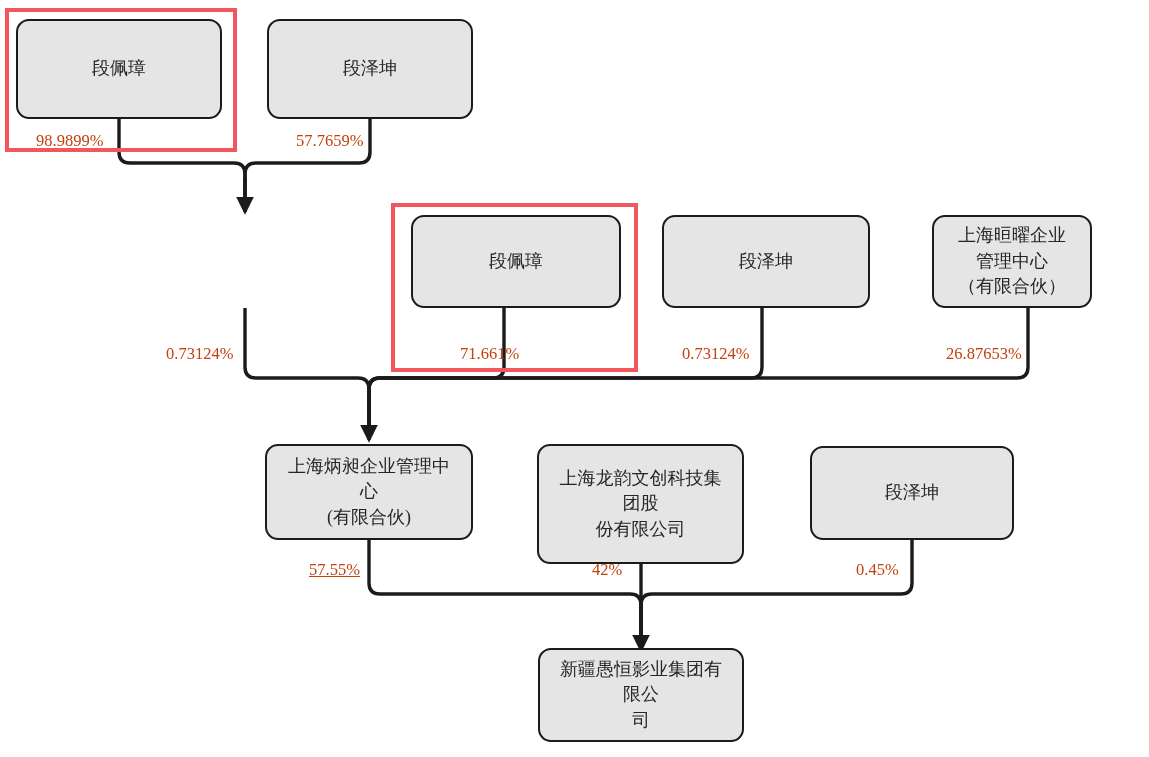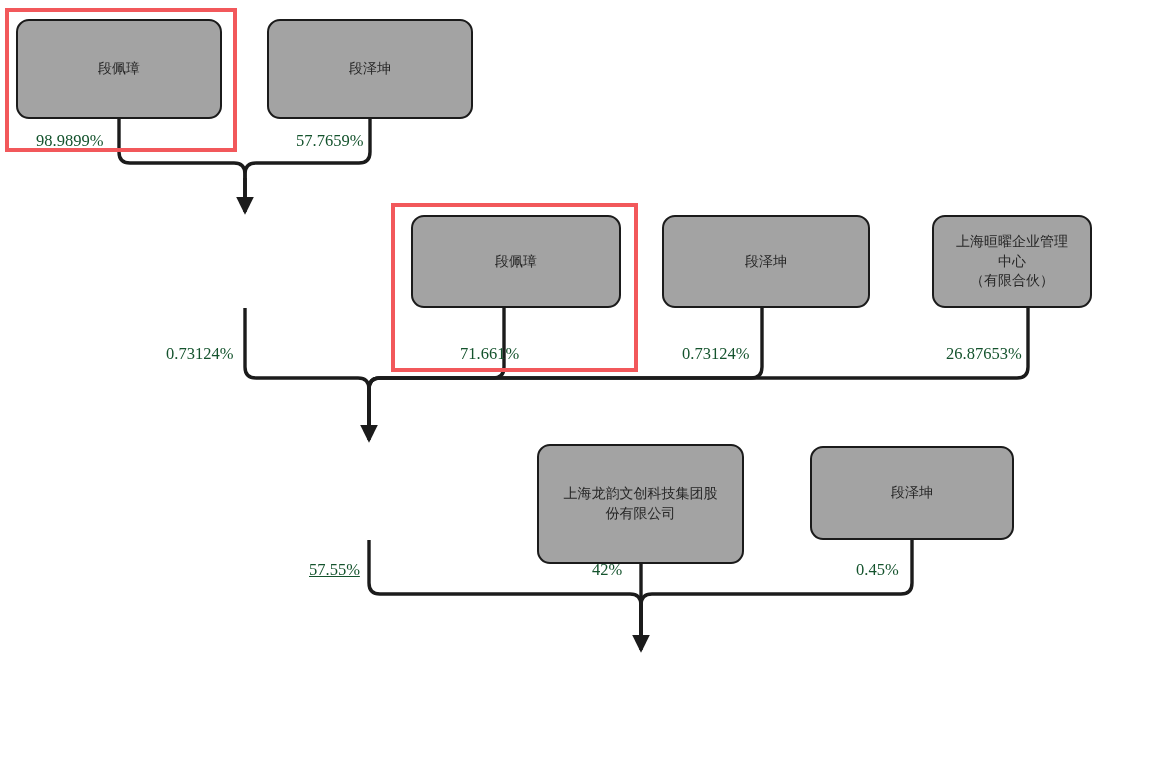--- a/index.html
+++ b/index.html
@@ -24,39 +24,39 @@
     top: 0;
     width: 1149px;
     height: 757px;
     pointer-events: none;
   }
   .node {
     position: absolute;
     box-sizing: border-box;
     border: 2.2px solid #1b1b1b;
     border-radius: 13px;
-    background: #a3a3a3;
+    background: #e5e5e5;
     display: flex;
     align-items: center;
     justify-content: center;
     text-align: center;
     color: #262626;
-    font-size: 14px;
+    font-size: 18px;
     line-height: 1.42;
     padding: 4px 16px;
     z-index: 2;
   }
   .node-label {
     display: block;
     white-space: pre-line;
   }
   .pct {
     position: absolute;
     font-size: 16.5px;
-    color: #14532d;
+    color: #c2410c;
     white-space: nowrap;
     text-align: right;
     z-index: 3;
   }
   .highlight {
     position: absolute;
     box-sizing: border-box;
     border: 4px solid #f2585b;
     background: transparent;
     z-index: 4;
@@ -109,30 +109,38 @@
 
   <div class="node" style="left:662px; top:215px; width:208px; height:93px;">
     <span class="node-label">段泽坤</span>
   </div>
 
   <div class="node" style="left:932px; top:215px; width:160px; height:93px;">
     <span class="node-label">上海晅曜企业管理中心
 （有限合伙）</span>
   </div>
 
+  <div class="node" style="left:265px; top:444px; width:208px; height:96px;">
+    <span class="node-label">上海炳昶企业管理中心
+(有限合伙)</span>
+  </div>
 
   <div class="node" style="left:537px; top:444px; width:207px; height:120px;">
     <span class="node-label">上海龙韵文创科技集团股
 份有限公司</span>
   </div>
 
   <div class="node" style="left:810px; top:446px; width:204px; height:94px;">
     <span class="node-label">段泽坤</span>
   </div>
 
+  <div class="node" style="left:538px; top:648px; width:206px; height:94px;">
+    <span class="node-label">新疆愚恒影业集团有限公
+司</span>
+  </div>
 
   <div class="pct" style="left:36px; top:131px;">98.9899%</div>
 
   <div class="pct" style="left:296px; top:131px;">57.7659%</div>
 
   <div class="pct" style="left:166px; top:344px;">0.73124%</div>
 
   <div class="pct" style="left:444px; top:344px;margin-left:16px;">71.661%</div>
 
   <div class="pct" style="left:682px; top:344px;">0.73124%</div>

